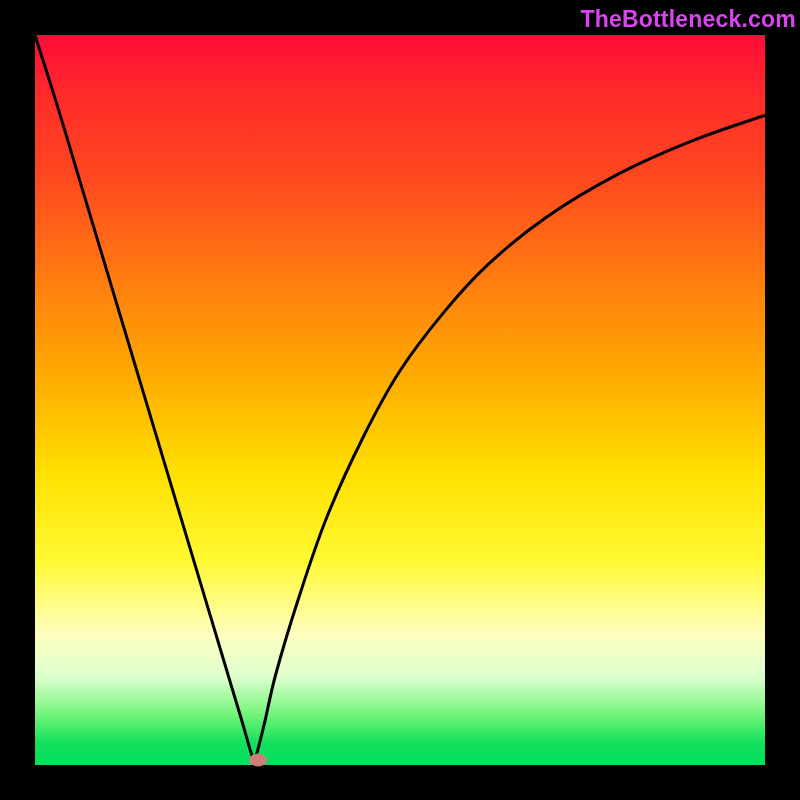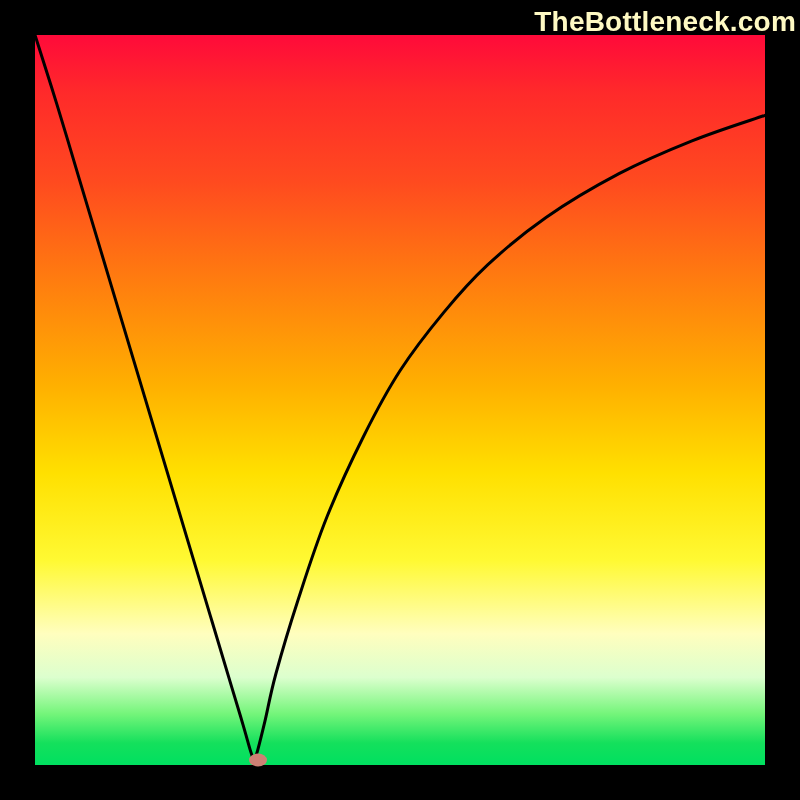--- a/index.html
+++ b/index.html
@@ -33,22 +33,22 @@
       #fff933 72%,
       #fffebe 82%,
       #dcffce 88%,
       #74f57a 93%,
       #14e05c 97%,
       #00e060 100%
     );
   }
   .watermark {
     position: absolute;
-    color: #fef9c3;
-    font-size: 28px;
+    color: #d946ef;
+    font-size: 23px;
     font-weight: 600;
     letter-spacing: 0.2px;
   }
   svg.curve {
     position: absolute;
     left: 0;
     top: 0;
     width: 730px;
     height: 730px;
   }

